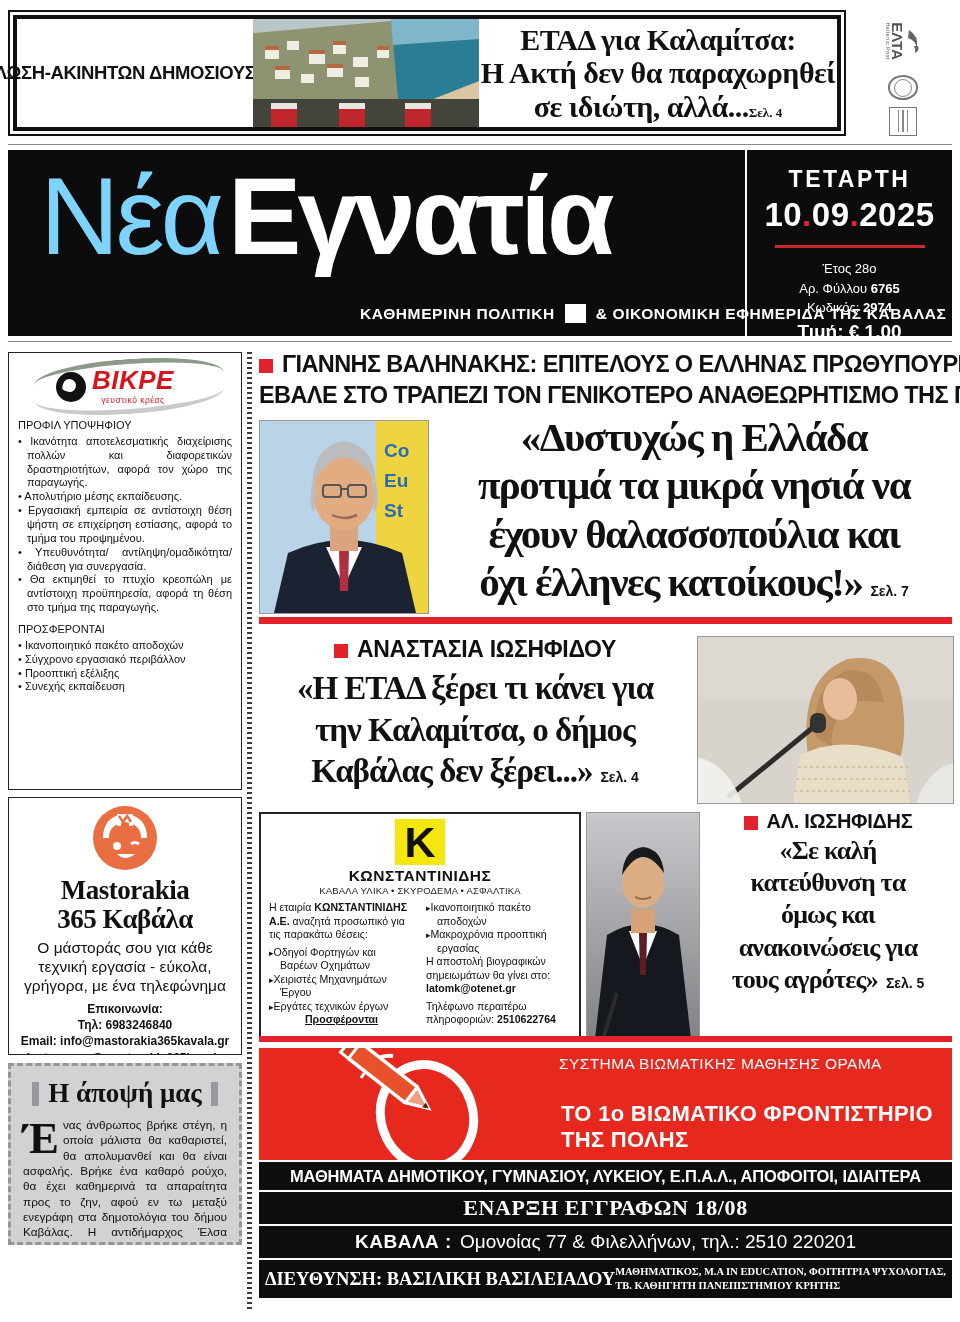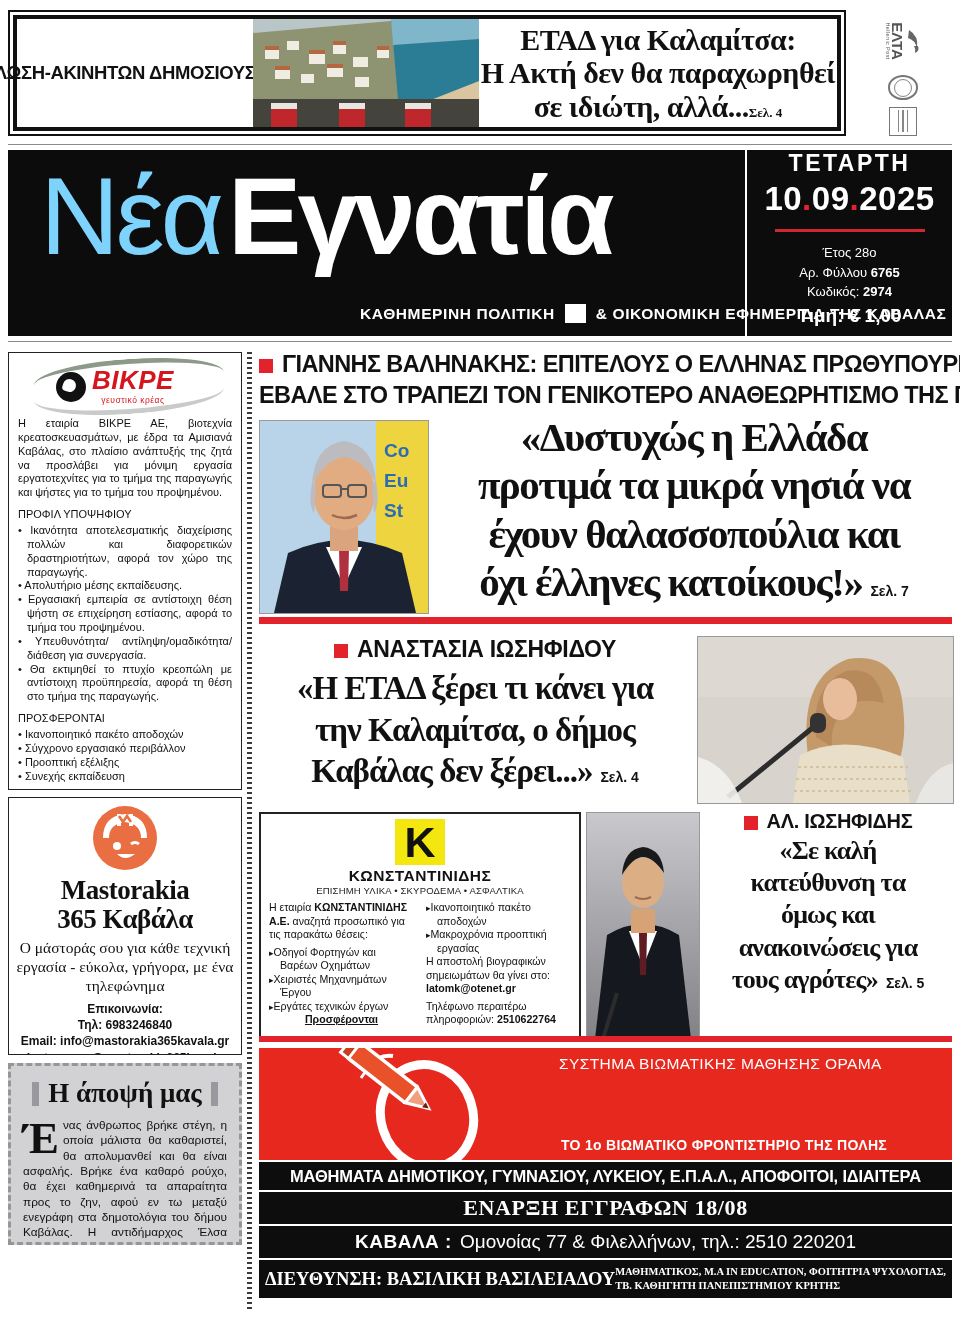--- a/index.html
+++ b/index.html
@@ -36,21 +36,21 @@
 
   
   .masthead{position:absolute;left:8px;top:150px;width:944px;height:186px;background:#0c0c0c;}
   .mh-logo{position:absolute;left:32px;top:-8px;font-size:110px;line-height:1.35;letter-spacing:-4px;white-space:nowrap;}
   .mh-nea{color:#7dd3fc;font-weight:normal;}
   .mh-egnatia{color:#fff;font-weight:bold;margin-left:8px;}
   .mh-sub{position:absolute;left:352px;bottom:13px;color:#fff;font-size:15.5px;font-weight:bold;
           letter-spacing:0.6px;display:flex;align-items:center;gap:10px;white-space:nowrap;}
   .mh-square{display:inline-block;width:21px;height:19px;background:#fff;}
   .mh-divider{position:absolute;left:737px;top:0;width:2px;height:100%;background:#fff;}
-  .mh-right{position:absolute;left:739px;right:0;top:0;bottom:0;color:#fff;text-align:center;}
+  .mh-right{position:absolute;left:739px;right:0;top:0;bottom:0;color:#fff;text-align:center;padding-top:16px;}
   .mh-day{font-size:23px;font-weight:bold;letter-spacing:2.5px;}
   .mh-date{font-size:33px;font-weight:bold;margin-top:3px;letter-spacing:0.5px;}
   .mh-date .dot{color:#e3232b;}
   .mh-rule{width:150px;height:3px;background:#cf2630;margin:11px auto 11px;}
   .mh-meta{font-size:13px;line-height:1.5;}
   .mh-meta b{font-weight:bold;}
   .mh-price{font-size:19px;font-weight:bold;margin-top:3px;}
 
   
   .sidebar-sep{position:absolute;left:247px;top:352px;height:958px;width:5px;
@@ -70,21 +70,21 @@
   .bk-sub{color:#d6161e;font-size:8.5px;letter-spacing:0.5px;}
   .bikre p{margin:0 0 6px;}
   .bikre .sec{margin:8px 0 2px;text-align:left;}
   .blist{margin:0;padding:0;list-style:none;}
   .blist li{padding-left:9px;text-indent:-9px;}
   .blist li::before{content:"• ";}
 
   .mastorakia{position:absolute;left:8px;top:797px;width:234px;height:258px;border:1px solid #222;
               box-sizing:border-box;text-align:center;padding:6px;overflow:hidden;}
   .mk-brand{font-family:"Liberation Serif",serif;font-weight:bold;font-size:27px;line-height:1.08;letter-spacing:-0.5px;}
-  .mk-tag{font-family:Liberation Serif, serif;font-size:15.5px;line-height:1.22;margin-top:5px;}
+  .mk-tag{font-family:Liberation Sans, sans-serif;font-size:15.5px;line-height:1.22;margin-top:5px;}
   .mk-contact{font-weight:bold;font-size:12px;line-height:1.35;margin-top:5px;}
 
   .opinion{position:absolute;left:8px;top:1063px;width:234px;height:182px;background:#d2d2d4;
            border:3px dashed #969698;box-sizing:border-box;padding:8px 12px;overflow:hidden;}
   .op-title{font-family:"Liberation Serif",serif;font-weight:bold;font-size:27px;text-align:center;
             display:flex;align-items:center;justify-content:center;gap:9px;margin-top:4px;}
   .op-bar{display:inline-block;width:7px;height:24px;background:#98989e;}
   .op-body{font-size:11.8px;line-height:1.3;text-align:justify;margin-top:9px;}
   .dropcap{float:left;font-family:"Liberation Serif",serif;font-weight:bold;font-size:45px;line-height:0.82;padding:2px 4px 0 0;}
 
@@ -128,21 +128,21 @@
             letter-spacing:-0.8px;margin-top:2px;}
   .s3-quote .qline{white-space:nowrap;}
 
   
   .orama-rule{position:absolute;left:259px;top:1036px;width:693px;height:6px;background:#e3232b;}
   .orama{position:absolute;left:259px;top:1048px;width:693px;height:262px;}
   .orama-red{position:relative;height:112px;background:#e6281e;color:#fff;overflow:hidden;}
   .orama-sys{position:absolute;left:300px;top:7px;font-size:15.5px;letter-spacing:0.4px;}
   .orama-word{position:absolute;left:308px;top:12px;font-family:"DejaVu Serif",serif;font-style:italic;
               font-weight:bold;font-size:84px;line-height:1;letter-spacing:2px;}
-  .orama-tag{position:absolute;left:302px;bottom:7px;font-size:14px;font-weight:bold;letter-spacing:0.3px;}
+  .orama-tag{position:absolute;left:302px;bottom:7px;font-size:22px;font-weight:bold;letter-spacing:0.3px;}
   .orama-logo{position:absolute;left:50px;top:0;}
   .ob{background:#0d0d0d;color:#fff;display:flex;align-items:center;justify-content:center;margin-top:2px;}
   .ob1{height:28px;font-weight:bold;font-size:16.5px;letter-spacing:-0.2px;}
   .ob2{height:32px;font-family:"Liberation Serif",serif;font-weight:bold;font-size:22px;letter-spacing:0.6px;}
   .ob3{height:32px;font-size:19px;}
   .ob3 b{font-weight:bold;margin-right:8px;letter-spacing:0.5px;}
   .ob4{height:38px;}
   .ob4-left{font-family:"Liberation Serif",serif;font-weight:bold;font-size:18.5px;}
   .ob4-right{font-family:"Liberation Serif",serif;font-weight:bold;font-size:10.5px;line-height:1.3;text-align:left;}
 </style>
@@ -263,21 +263,20 @@
       <div class="bk-row">
         <span class="bk-icon">
             <i></i>
           </span>
         <span class="bk-text">
           <span class="bk-brand">ΒΙΚΡΕ</span>
           <br><span class="bk-sub">γευστικό κρέας</span>
         </span>
       </div>
     </div>
-    <p>Η εταιρία ΒΙΚΡΕ ΑΕ, βιοτεχνία κρεατοσκευασμάτων, με έδρα τα Αμισιανά Καβάλας, στο πλαίσιο ανάπτυξής της ζητά να προσλάβει για μόνιμη εργασία εργατοτεχνίτες για το τμήμα της παραγωγής και ψήστες για το τμήμα του προψημένου.</p>
     <p class="sec">ΠΡΟΦΙΛ ΥΠΟΨΗΦΙΟΥ</p>
     <ul class="blist">
       <li>Ικανότητα αποτελεσματικής διαχείρισης πολλών και διαφορετικών δραστηριοτήτων, αφορά τον χώρο της παραγωγής.</li>
       <li>Απολυτήριο μέσης εκπαίδευσης.</li>
       <li>Εργασιακή εμπειρία σε αντίστοιχη θέση ψήστη σε επιχείρηση εστίασης, αφορά το τμήμα του προψημένου.</li>
       <li>Υπευθυνότητα/ αντίληψη/ομαδικότητα/ διάθεση για συνεργασία.</li>
       <li>Θα εκτιμηθεί το πτυχίο κρεοπώλη με αντίστοιχη προϋπηρεσία, αφορά τη θέση στο τμήμα της παραγωγής.</li>
     </ul>
     <p class="sec">ΠΡΟΣΦΕΡΟΝΤΑΙ</p>
     <ul class="blist">
@@ -384,21 +383,21 @@
       <rect x="112" y="76" width="16" height="20" rx="7" fill="#333"></rect>
       <path d="M0,166 L0,120 Q30,128 44,166 Z" fill="#f3f2ef" opacity="0.9"></path>
       <path d="M255,166 L255,126 Q230,132 218,166 Z" fill="#eceae6" opacity="0.85"></path>
     </svg>
   </div>
 
   <div class="kon">
     <div class="kon-head">
       <span class="kon-k">K</span>
       <div class="kon-brand">ΚΩΝΣΤΑΝΤΙΝΙΔΗΣ</div>
-      <div class="kon-sub">ΕΠΙΣΗΜΗ ΥΛΙΚΑ • ΣΚΥΡΟΔΕΜΑ • ΑΣΦΑΛΤΙΚΑ</div>
+      <div class="kon-sub">ΚΑΒΑΛΑ ΥΛΙΚΑ • ΣΚΥΡΟΔΕΜΑ • ΑΣΦΑΛΤΙΚΑ</div>
     </div>
     <div class="kon-body">
       <p><span>Η εταιρία </span><b>ΚΩΝΣΤΑΝΤΙΝΙΔΗΣ Α.Ε.</b><span> αναζητά προσωπικό για τις παρακάτω θέσεις:</span></p>
       <ul class="klist">
         <li>Οδηγοί Φορτηγών και Βαρέων Οχημάτων</li>
         <li>Χειριστές Μηχανημάτων Έργου</li>
         <li>Εργάτες τεχνικών έργων</li>
       </ul>
       <p class="kon-offered">Προσφέρονται</p>
       <ul class="klist">

